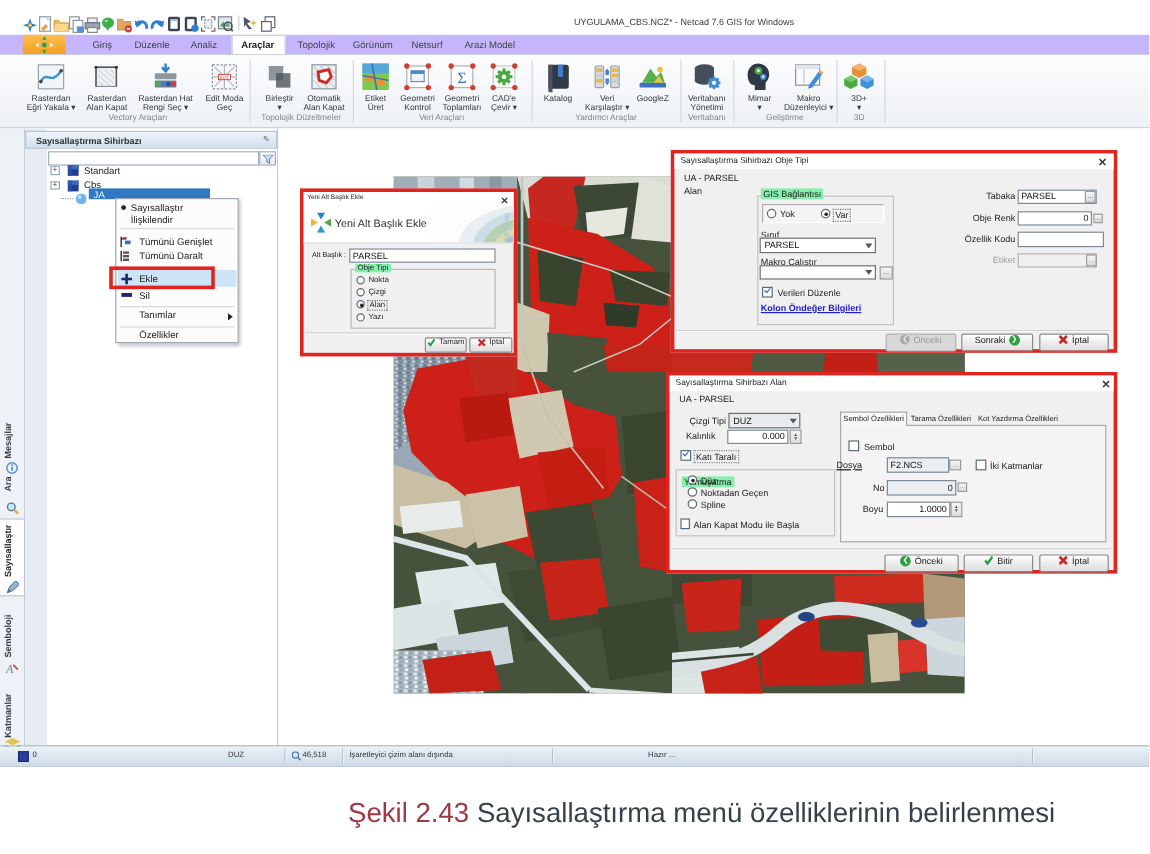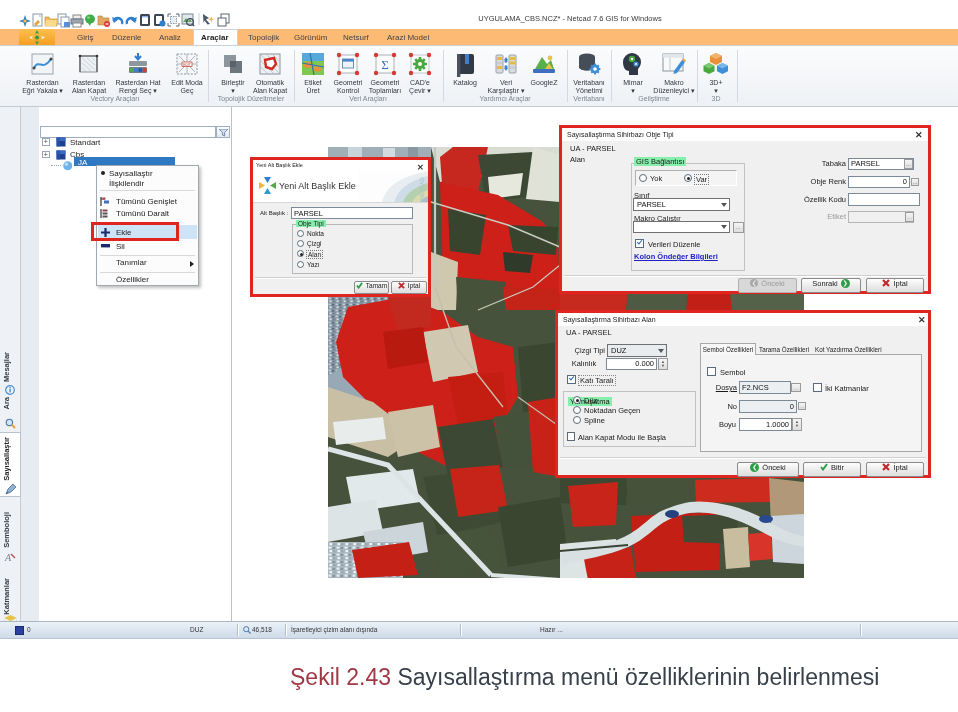--- a/index.html
+++ b/index.html
@@ -111,21 +111,21 @@
       </g>
 
   <g transform="translate(205,2)">
         <rect x="3" y="0" width="8" height="9" fill="#fff" stroke="#5a6670"></rect>
         <rect x="0" y="4" width="8" height="8" fill="#fff" stroke="#5a6670"></rect>
       </g>
 </svg>
 </div>
 <div class="abs" style="left:440px;top:14px;width:260px;text-align:center;font-size:7.5px;color:#3a3a3a;">UYGULAMA_CBS.NCZ* - Netcad 7.6 GIS for Windows</div>
 
-<div id="tabrow" class="abs" style="left:0;top:29px;width:958px;height:17px;background:#fdba74;">
+<div id="tabrow" class="abs" style="left:0;top:29px;width:958px;height:17px;background:#c4b5fd;">
 
   <div class="abs" style="left:19px;top:0;width:36px;height:17px;background:linear-gradient(#fbbf4e,#f59d1e);border-radius:3px 3px 0 0;">
     <svg width="16" height="15" viewBox="0 0 16 15" style="position:absolute;left:10px;top:1px;">
       <path d="M8 0 L10 4 L8 3 L6 4 Z" fill="#2e9e46"></path>
       <path d="M8 15 L6 11 L8 12 L10 11 Z" fill="#2e9e46"></path>
       <path d="M0 7.5 L4 5.5 L3 7.5 L4 9.5 Z" fill="#e8f3ea"></path>
       <path d="M16 7.5 L12 9.5 L13 7.5 L12 5.5 Z" fill="#e8f3ea"></path>
       <circle cx="8" cy="7.5" r="2" fill="#2e9e46"></circle>
     </svg>
   </div>
@@ -371,20 +371,24 @@
   <svg style="position:absolute;left:4px;top:508px;" width="13" height="12" viewBox="0 0 13 12">
       <path d="M6.5 0 L13 3 L6.5 6 L0 3 Z" fill="#e8c34a"></path>
       <path d="M0 5.5 L6.5 8.5 L13 5.5 L13 7 L6.5 10 L0 7 Z" fill="#57a84a"></path>
       <path d="M0 8.5 L6.5 11.5 L13 8.5" fill="none" stroke="#3f7fd0" stroke-width="1.2"></path>
     </svg>
 </div>
 
 <div id="panel" class="abs" style="left:21px;top:107px;width:211px;height:514px;background:#fff;border-right:1px solid #b9c3d0;box-sizing:border-box;">
   <div class="abs" style="left:0;top:0;width:18px;height:514px;background:#e7ecf3;"></div>
 
+  <div class="abs" style="left:0;top:2px;width:210px;height:15px;background:linear-gradient(#eef4fa,#d2dfee);border:1px solid #b9c4d3;box-sizing:border-box;">
+    <div class="abs" style="left:8px;top:3px;font-size:7.5px;font-weight:bold;color:#2b323a;">Sayısallaştırma Sihirbazı</div>
+    <div class="abs" style="right:5px;top:2px;font-size:7px;color:#5a6570;">✎</div>
+  </div>
 
   <div class="abs" style="left:19px;top:19px;width:176px;height:12px;background:#fff;border:1px solid #9fb0c4;box-sizing:border-box;"></div>
   <div class="abs" style="left:195px;top:19px;width:14px;height:12px;background:linear-gradient(#fdfdfd,#e4e9ef);border:1px solid #9fb0c4;box-sizing:border-box;">
     <svg width="9" height="8" viewBox="0 0 9 8" style="position:absolute;left:2px;top:1.5px;">
         <path d="M0 0 L9 0 L5.6 3.5 L5.6 7 L3.4 6 L3.4 3.5 Z" fill="#cfe0f0" stroke="#5a7a9a" stroke-width="0.8"></path>
       </svg>
   </div>
 
   <div class="abs" style="left:21px;top:31px;width:7.5px;height:7.5px;background:#fff;border:1px solid #98a8b8;font-size:7px;line-height:6px;text-align:center;color:#444;box-sizing:border-box;">+</div>
   <svg style="position:absolute;left:35px;top:30px;" width="10" height="10" viewBox="0 0 10 10">
@@ -653,21 +657,21 @@
       <div class="lbl" style="left:26px;top:103px;">Spline</div>
   <div class="chk" style="left:8.5px;top:119px;width:8.5px;height:8.5px;"></div>
   <div class="lbl" style="left:20px;top:119.5px;">Alan Kapat Modu ile Başla</div>
 
   <div class="abs" style="left:142px;top:41px;width:222px;height:98px;background:#f4f4f4;border:1px solid #a8a8a8;box-sizing:border-box;"></div>
   <div class="abs" style="left:142px;top:30px;width:56px;height:12px;background:#f7f7f7;border:1px solid #a8a8a8;border-bottom:none;box-sizing:border-box;font-size:6.3px;color:#222;text-align:center;line-height:12px;white-space:nowrap;">Sembol Özellikleri</div>
   <div class="abs" style="left:201px;top:33px;font-size:6.3px;color:#222;white-space:nowrap;">Tarama Özellikleri</div>
   <div class="abs" style="left:257px;top:33px;font-size:6.3px;color:#222;white-space:nowrap;">Kot Yazdırma Özellikleri</div>
   <div class="chk" style="left:149px;top:54px;width:9px;height:9px;"></div>
   <div class="lbl" style="left:162px;top:55px;">Sembol</div>
-  <div class="lbl" style="left:139px;top:70px;width:40px;text-align:right;text-decoration:underline;">Dosya</div>
+  <div class="lbl" style="left:139px;top:70px;width:40px;text-decoration:underline;">Dosya</div>
   <div class="input" style="left:181px;top:68px;width:52px;height:13px;background:#eceff1;">F2.NCS</div>
   <div class="dots" style="left:233px;top:70px;width:10px;height:9px;color:#aaa;">...</div>
   <div class="chk" style="left:255px;top:70px;width:9px;height:9px;"></div>
   <div class="lbl" style="left:267px;top:71px;">İki Katmanlar</div>
   <div class="lbl" style="left:139px;top:89px;width:40px;text-align:right;">No</div>
   <div class="input" style="left:181px;top:87px;width:58px;height:12.5px;background:#eceff1;justify-content:flex-end;">0</div>
   <div class="dots" style="left:240px;top:89px;width:8px;height:8px;color:#aaa;">...</div>
   <div class="lbl" style="left:138px;top:107px;width:40px;text-align:right;">Boyu</div>
   <div class="input" style="left:181px;top:105px;width:53px;height:12.5px;justify-content:flex-end;padding-left:20px;">1.0000</div>
   <div class="dots" style="left:234px;top:105px;width:10px;height:12.5px;flex-direction:column;font-size:4px;line-height:4px;">▲<br>▼</div>

